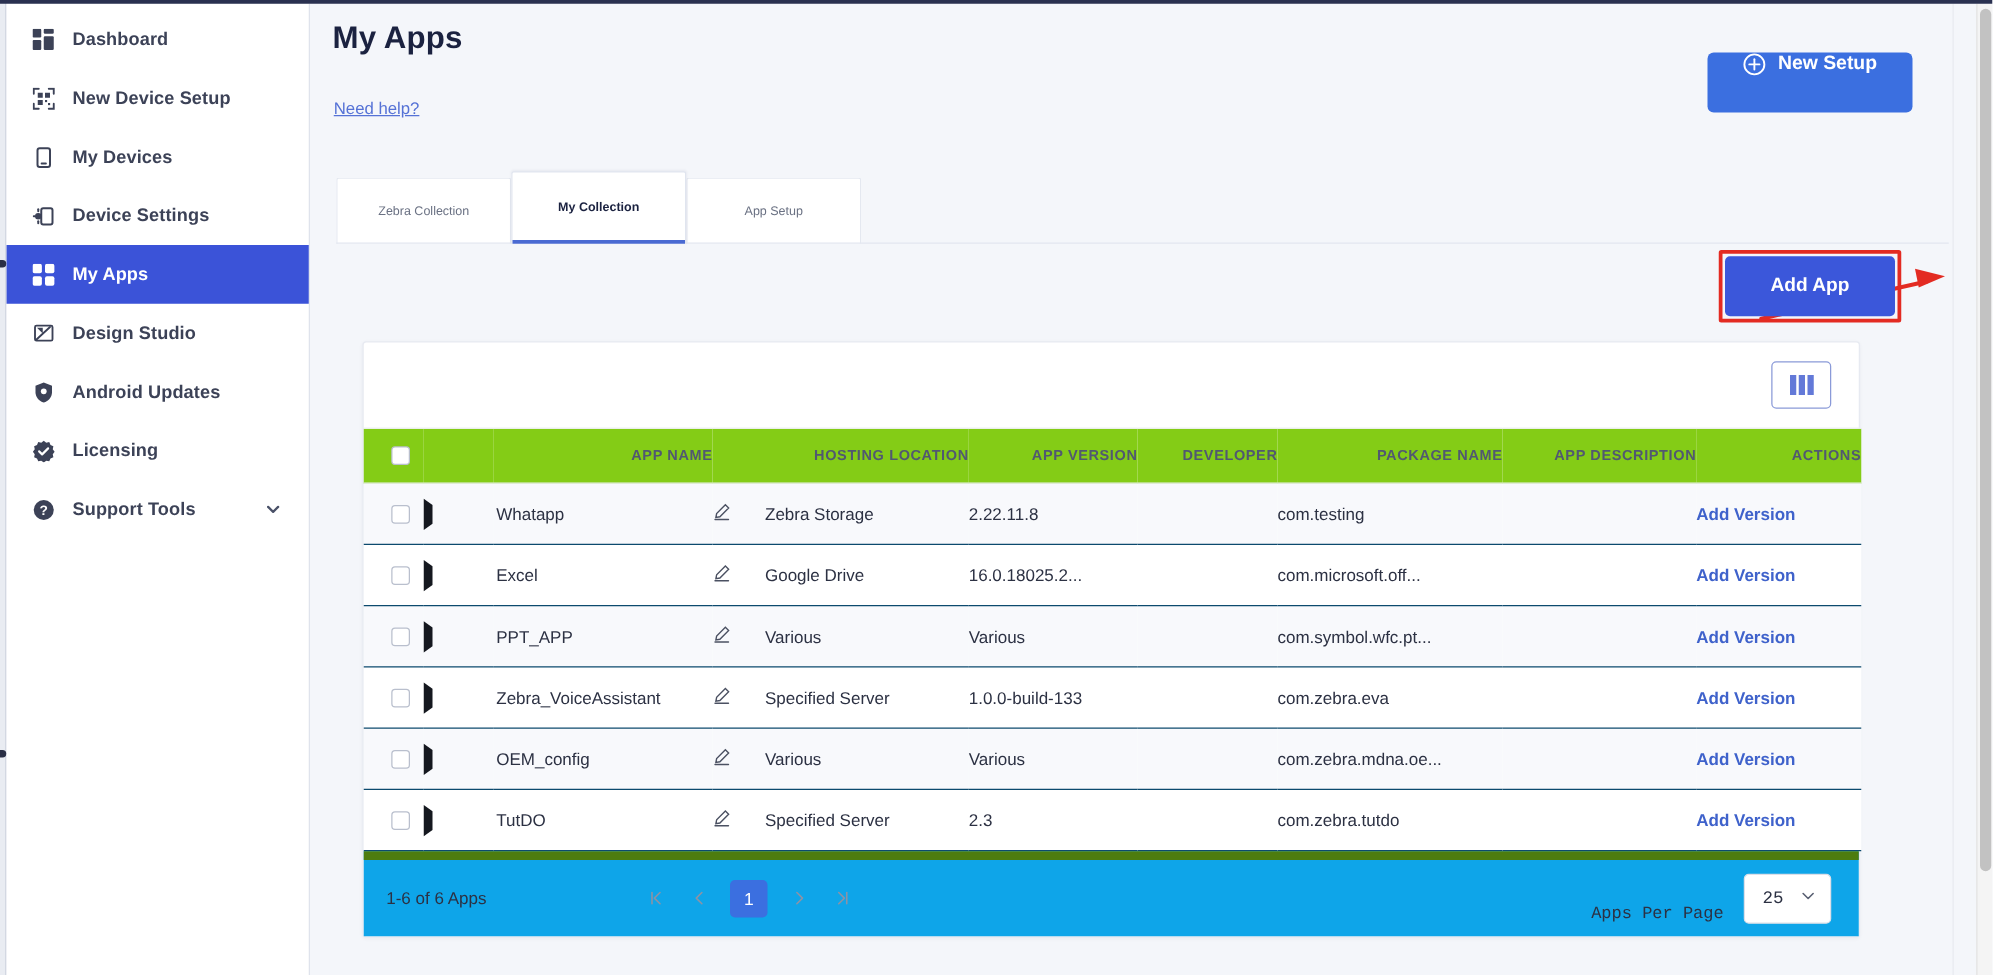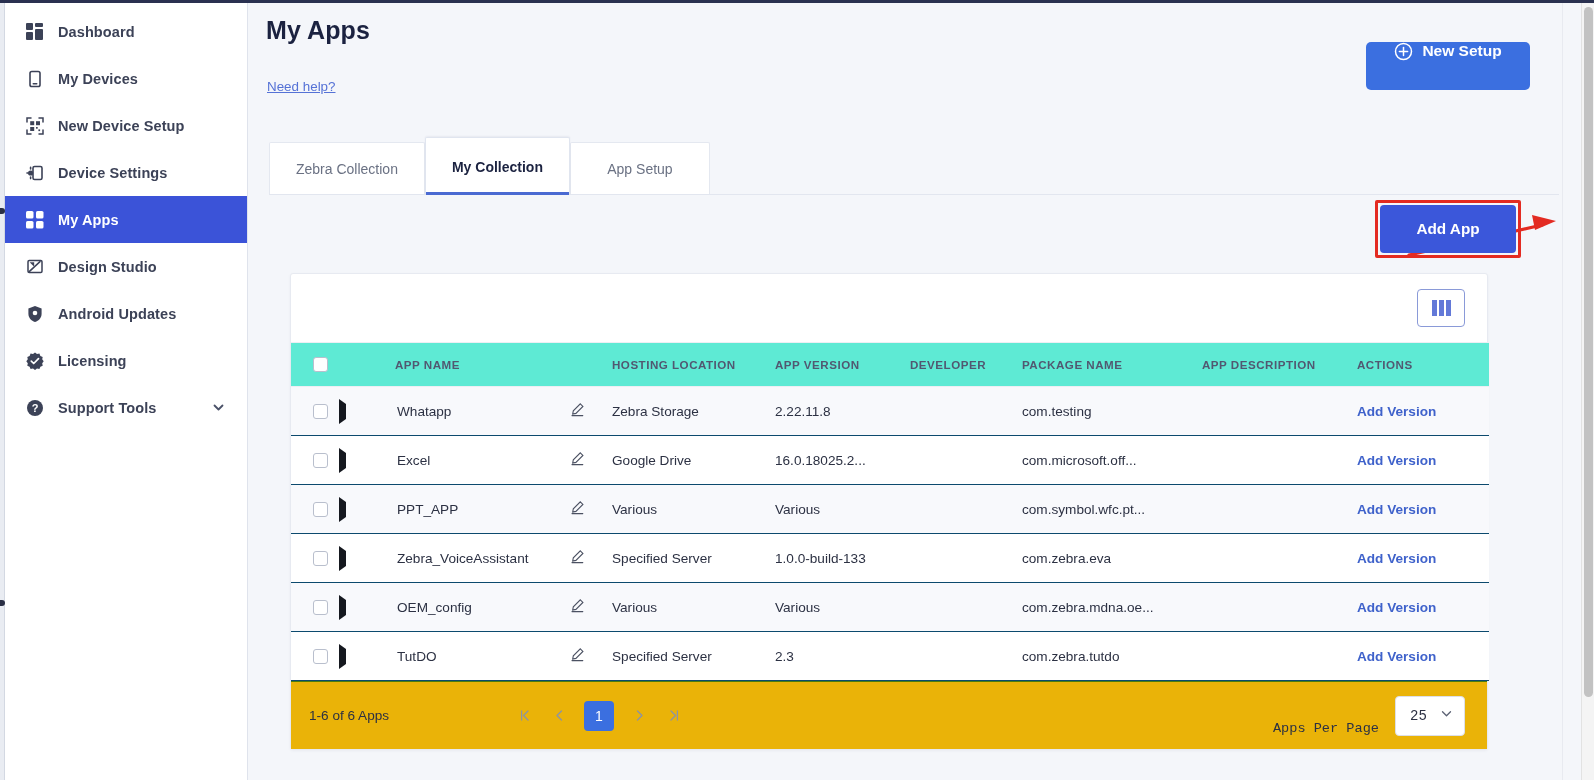--- a/index.html
+++ b/index.html
@@ -152,21 +152,21 @@
   }
   .tab {
     height: 53px;
     background: #ffffff;
     border: 1px solid #e4e8f0;
     border-bottom: none;
     display: flex;
     align-items: center;
     justify-content: center;
     padding: 0 26px;
-    font-size: 14px;
+    font-size: 10px;
     color: #6a7183;
     font-weight: 400;
     cursor: pointer;
     border-radius: 2px 2px 0 0;
     position: relative;
     min-width: 140px;
   }
   .tab.active {
     color: #1b2240;
     font-weight: 700;
@@ -255,25 +255,25 @@
   table.apps {
     width: 1198px;
     border-collapse: collapse;
     table-layout: fixed;
   }
   table.apps thead th {
     font-size: 11.6px;
     font-weight: 700;
     letter-spacing: .5px;
     color: #515871;
-    text-align: left;
+    text-align: right;
     padding: 14px 0;
     border-top: 1px solid #edeff4;
     border-bottom: 1px solid #edeff4;
-    background: #5eead4;
+    background: #84cc16;
     vertical-align: middle;
   }
   table.apps tbody td {
     font-size: 13.6px;
     color: #2c3143;
     padding: 0;
     height: 49px;
     vertical-align: middle;
     border-bottom: 1px solid #0c4a6e;
   }
@@ -314,22 +314,22 @@
     cursor: pointer;
   }
   .cell-pad { padding-left: 2px; }
 
   
   .pager {
     height: 68px;
     display: flex;
     align-items: center;
     padding: 0 22px 0 18px;
-    border-top: 1px solid #4d7c0f;
-    background: #eab308;
+    border-top: 7px solid #4d7c0f;
+    background: #0ea5e9;
     gap: 35px;
   }
   .pager-count { font-size: 13.6px; color: #2c3143; }
   .pager-nav {
     margin-left: auto;
     display: flex;
     align-items: center;
     gap: 16px;
     transform: translateX(-232px);
   }
@@ -419,40 +419,40 @@
             <rect x="9" y="0" width="8" height="4" rx="1"></rect>
             <rect x="9" y="6" width="8" height="11" rx="1"></rect>
             <rect x="0" y="9" width="7" height="8" rx="1"></rect>
           </svg>
       </span>
       <span class="nav-label">Dashboard</span>
     </div>
 
     <div class="nav-item">
       <span class="nav-ico">
-        <svg width="18" height="18" viewBox="0 0 18 18" fill="none" stroke="currentColor" stroke-width="1.6">
-          <rect x="4" y="1.5" width="10" height="15" rx="1.8"></rect>
-          <line x1="7.3" y1="13.8" x2="10.7" y2="13.8" stroke-linecap="round"></line>
-        </svg>
-      </span>
-      <span class="nav-label">My Devices</span>
-    </div>
-
-    <div class="nav-item">
-      <span class="nav-ico">
         <svg width="18" height="18" viewBox="0 0 18 18" fill="none" stroke="currentColor" stroke-width="1.5">
           <path d="M1 5V1h4M13 1h4v4M17 13v4h-4M5 17H1v-4" stroke-linecap="round"></path>
           <rect x="4.2" y="4.2" width="4" height="4" fill="currentColor" stroke="none"></rect>
           <rect x="10" y="4.2" width="4" height="4" fill="currentColor" stroke="none"></rect>
           <rect x="4.2" y="10" width="4" height="4" fill="currentColor" stroke="none"></rect>
           <rect x="10" y="10" width="1.7" height="1.7" fill="currentColor" stroke="none"></rect>
           <rect x="12.4" y="12.4" width="1.7" height="1.7" fill="currentColor" stroke="none"></rect>
         </svg>
       </span>
       <span class="nav-label">New Device Setup</span>
+    </div>
+
+    <div class="nav-item">
+      <span class="nav-ico">
+        <svg width="18" height="18" viewBox="0 0 18 18" fill="none" stroke="currentColor" stroke-width="1.6">
+          <rect x="4" y="1.5" width="10" height="15" rx="1.8"></rect>
+          <line x1="7.3" y1="13.8" x2="10.7" y2="13.8" stroke-linecap="round"></line>
+        </svg>
+      </span>
+      <span class="nav-label">My Devices</span>
     </div>
 
     <div class="nav-item">
       <span class="nav-ico">
         <svg width="18" height="18" viewBox="0 0 18 18" fill="none" stroke="currentColor" stroke-width="1.6">
           <rect x="7" y="2.5" width="9" height="13" rx="1.6"></rect>
           <circle cx="4.6" cy="9" r="2.6" fill="currentColor" stroke="none"></circle>
           <line x1="4.6" y1="3.4" x2="4.6" y2="5" stroke-linecap="round"></line>
           <line x1="4.6" y1="13" x2="4.6" y2="14.6" stroke-linecap="round"></line>
           <line x1="1" y1="9" x2="1.9" y2="9" stroke-linecap="round"></line>

